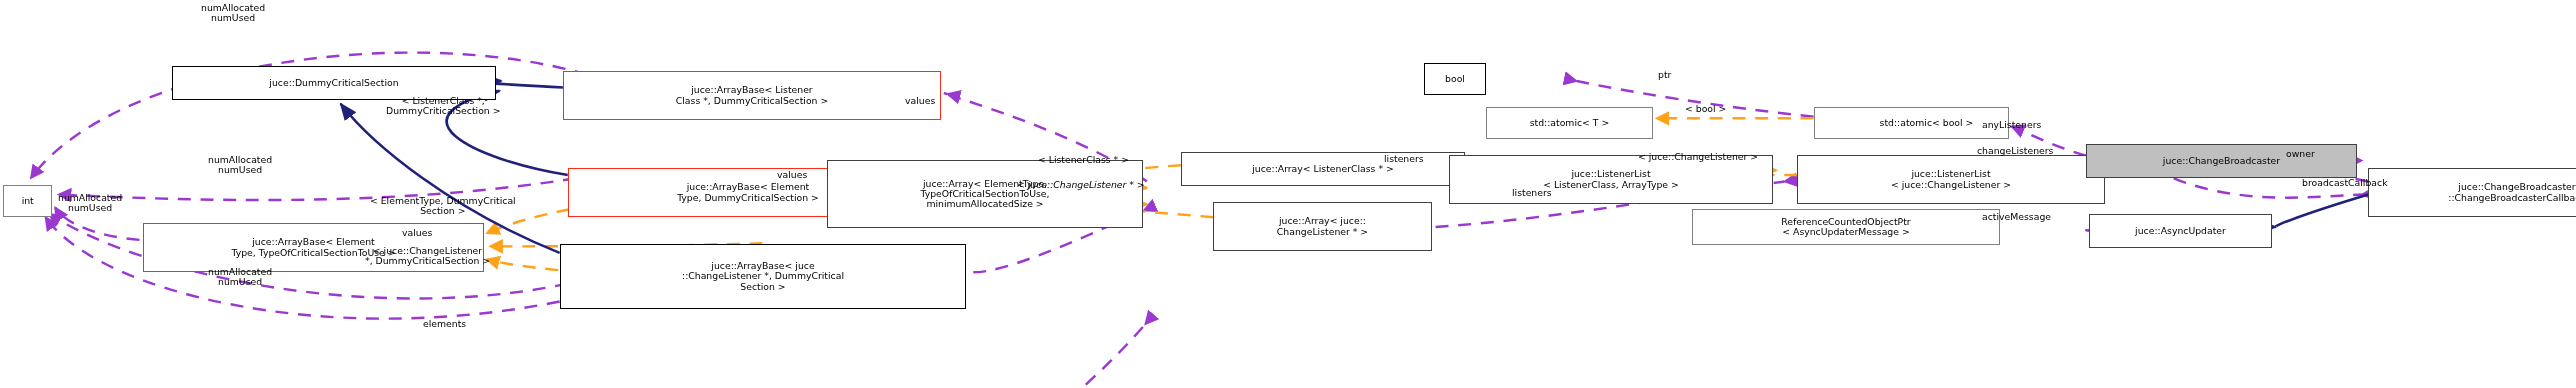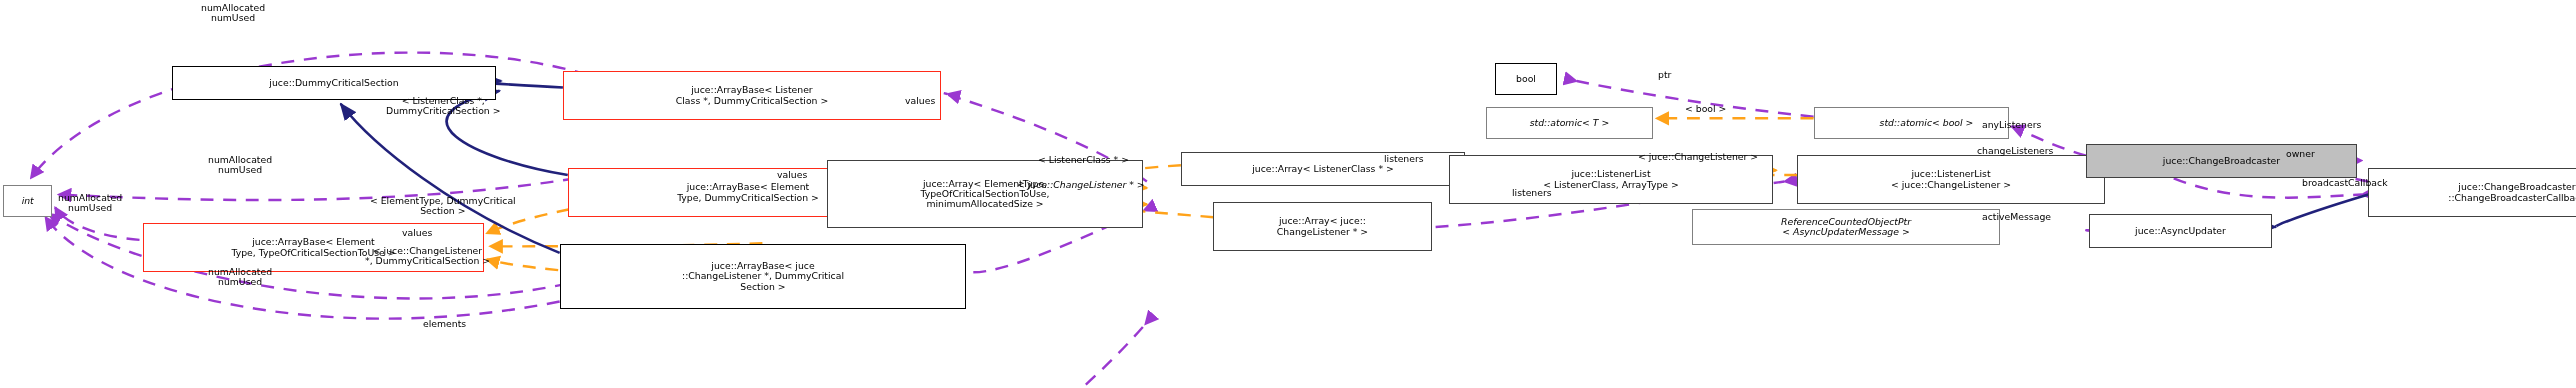--- a/index.html
+++ b/index.html
@@ -6,21 +6,21 @@
   body{font-family:"DejaVu Sans","Liberation Sans",sans-serif;}
   #canvas{position:relative;width:2576px;height:389px;background:#fff;overflow:hidden;}
   svg#edges{position:absolute;left:0;top:0;width:2576px;height:389px;pointer-events:none;}
 
   .node{position:absolute;box-sizing:border-box;display:flex;align-items:center;
         justify-content:center;text-align:center;background:#ffffff;
         font-size:9.3px;line-height:10.2px;color:#000;white-space:pre;}
   .node.dark{border:1.1px solid #404040;}
   .node.red{border:1.1px solid #ff2a18;}
   .node.black{border:1.1px solid #000000;}
-  .node.grey{border:1.1px solid #808080;font-style:italic;}
+  .node.grey{border:1.1px solid #808080;}
   .node.current{border:1.1px solid #404040;background:#bfbfbf;}
 
   .elabel{position:absolute;font-size:9.3px;line-height:10px;color:#000;
           white-space:pre;text-align:center;}
 </style>
 </head>
 <body>
 
 <div id="canvas">
 
@@ -99,21 +99,21 @@
 minimumAllocatedSize &gt;</div>
       <div class="node dark" style="left: 1213px; top: 202px; width: 219px; height: 49px;">juce::Array&lt; juce::
 ChangeListener * &gt;</div>
       <div class="node dark" style="left: 1181px; top: 152px; width: 284px; height: 34px;">juce::Array&lt; ListenerClass * &gt;</div>
       <div class="node dark" style="left: 1449px; top: 155px; width: 324px; height: 49px;">juce::ListenerList
 &lt; ListenerClass, ArrayType &gt;</div>
       <div class="node dark" style="left: 1797px; top: 155px; width: 308px; height: 49px;">juce::ListenerList
 &lt; juce::ChangeListener &gt;</div>
       <div class="node grey" style="left: 1692px; top: 209px; width: 308px; height: 36px;">ReferenceCountedObjectPtr
 &lt; AsyncUpdaterMessage &gt;</div>
-      <div class="node black" style="left: 1495px; top: 63px; width: 62px; height: 32px;">bool</div>
+      <div class="node black" style="left: 1424px; top: 63px; width: 62px; height: 32px;">bool</div>
       <div class="node grey" style="left: 1486px; top: 107px; width: 167px; height: 32px;">std::atomic&lt; T &gt;</div>
       <div class="node grey" style="left: 1814px; top: 107px; width: 195px; height: 32px; padding-left: 30px;">std::atomic&lt; bool &gt;</div>
       <div class="node current" style="left: 2086px; top: 144px; width: 271px; height: 34px;">juce::ChangeBroadcaster</div>
       <div class="node dark" style="left: 2089px; top: 214px; width: 183px; height: 34px;">juce::AsyncUpdater</div>
       <div class="node dark" style="left: 2368px; top: 168px; width: 298px; height: 49px;">juce::ChangeBroadcaster
 ::ChangeBroadcasterCallback</div>
     </div>
   <div id="labels">
       <div class="elabel" style="left: 201px; top: 3.2px;">numAllocated
 numUsed</div>

